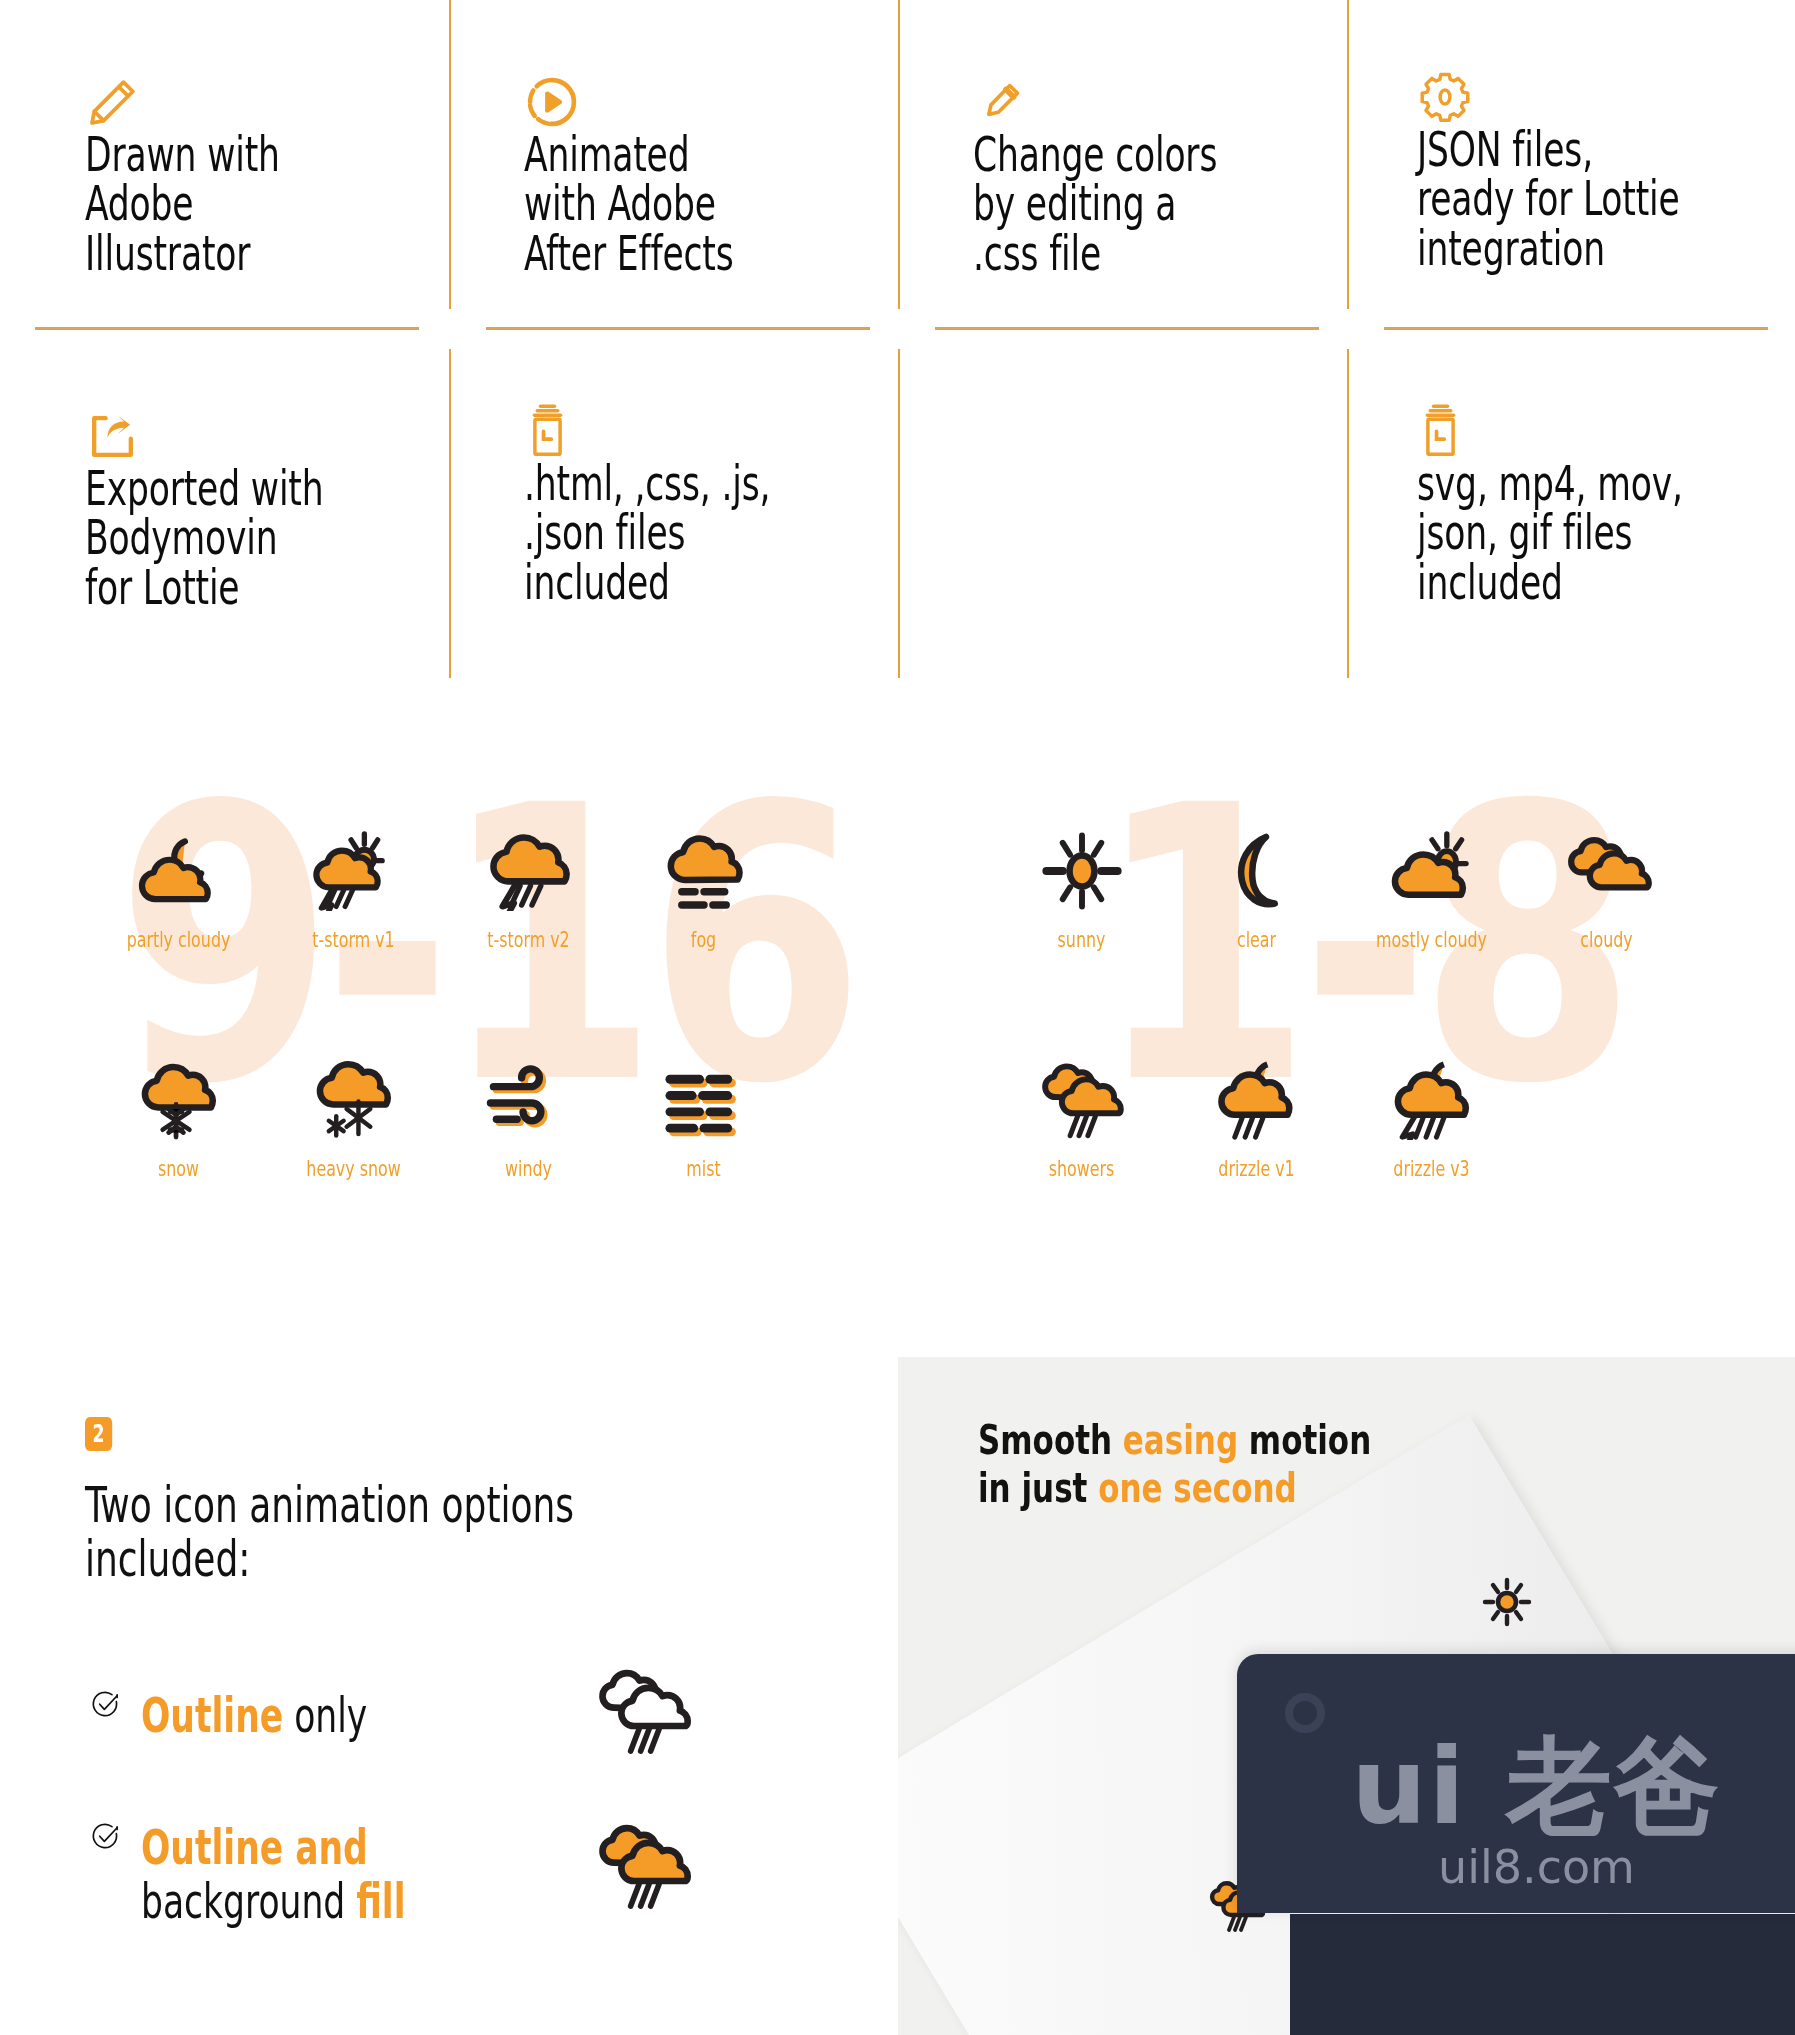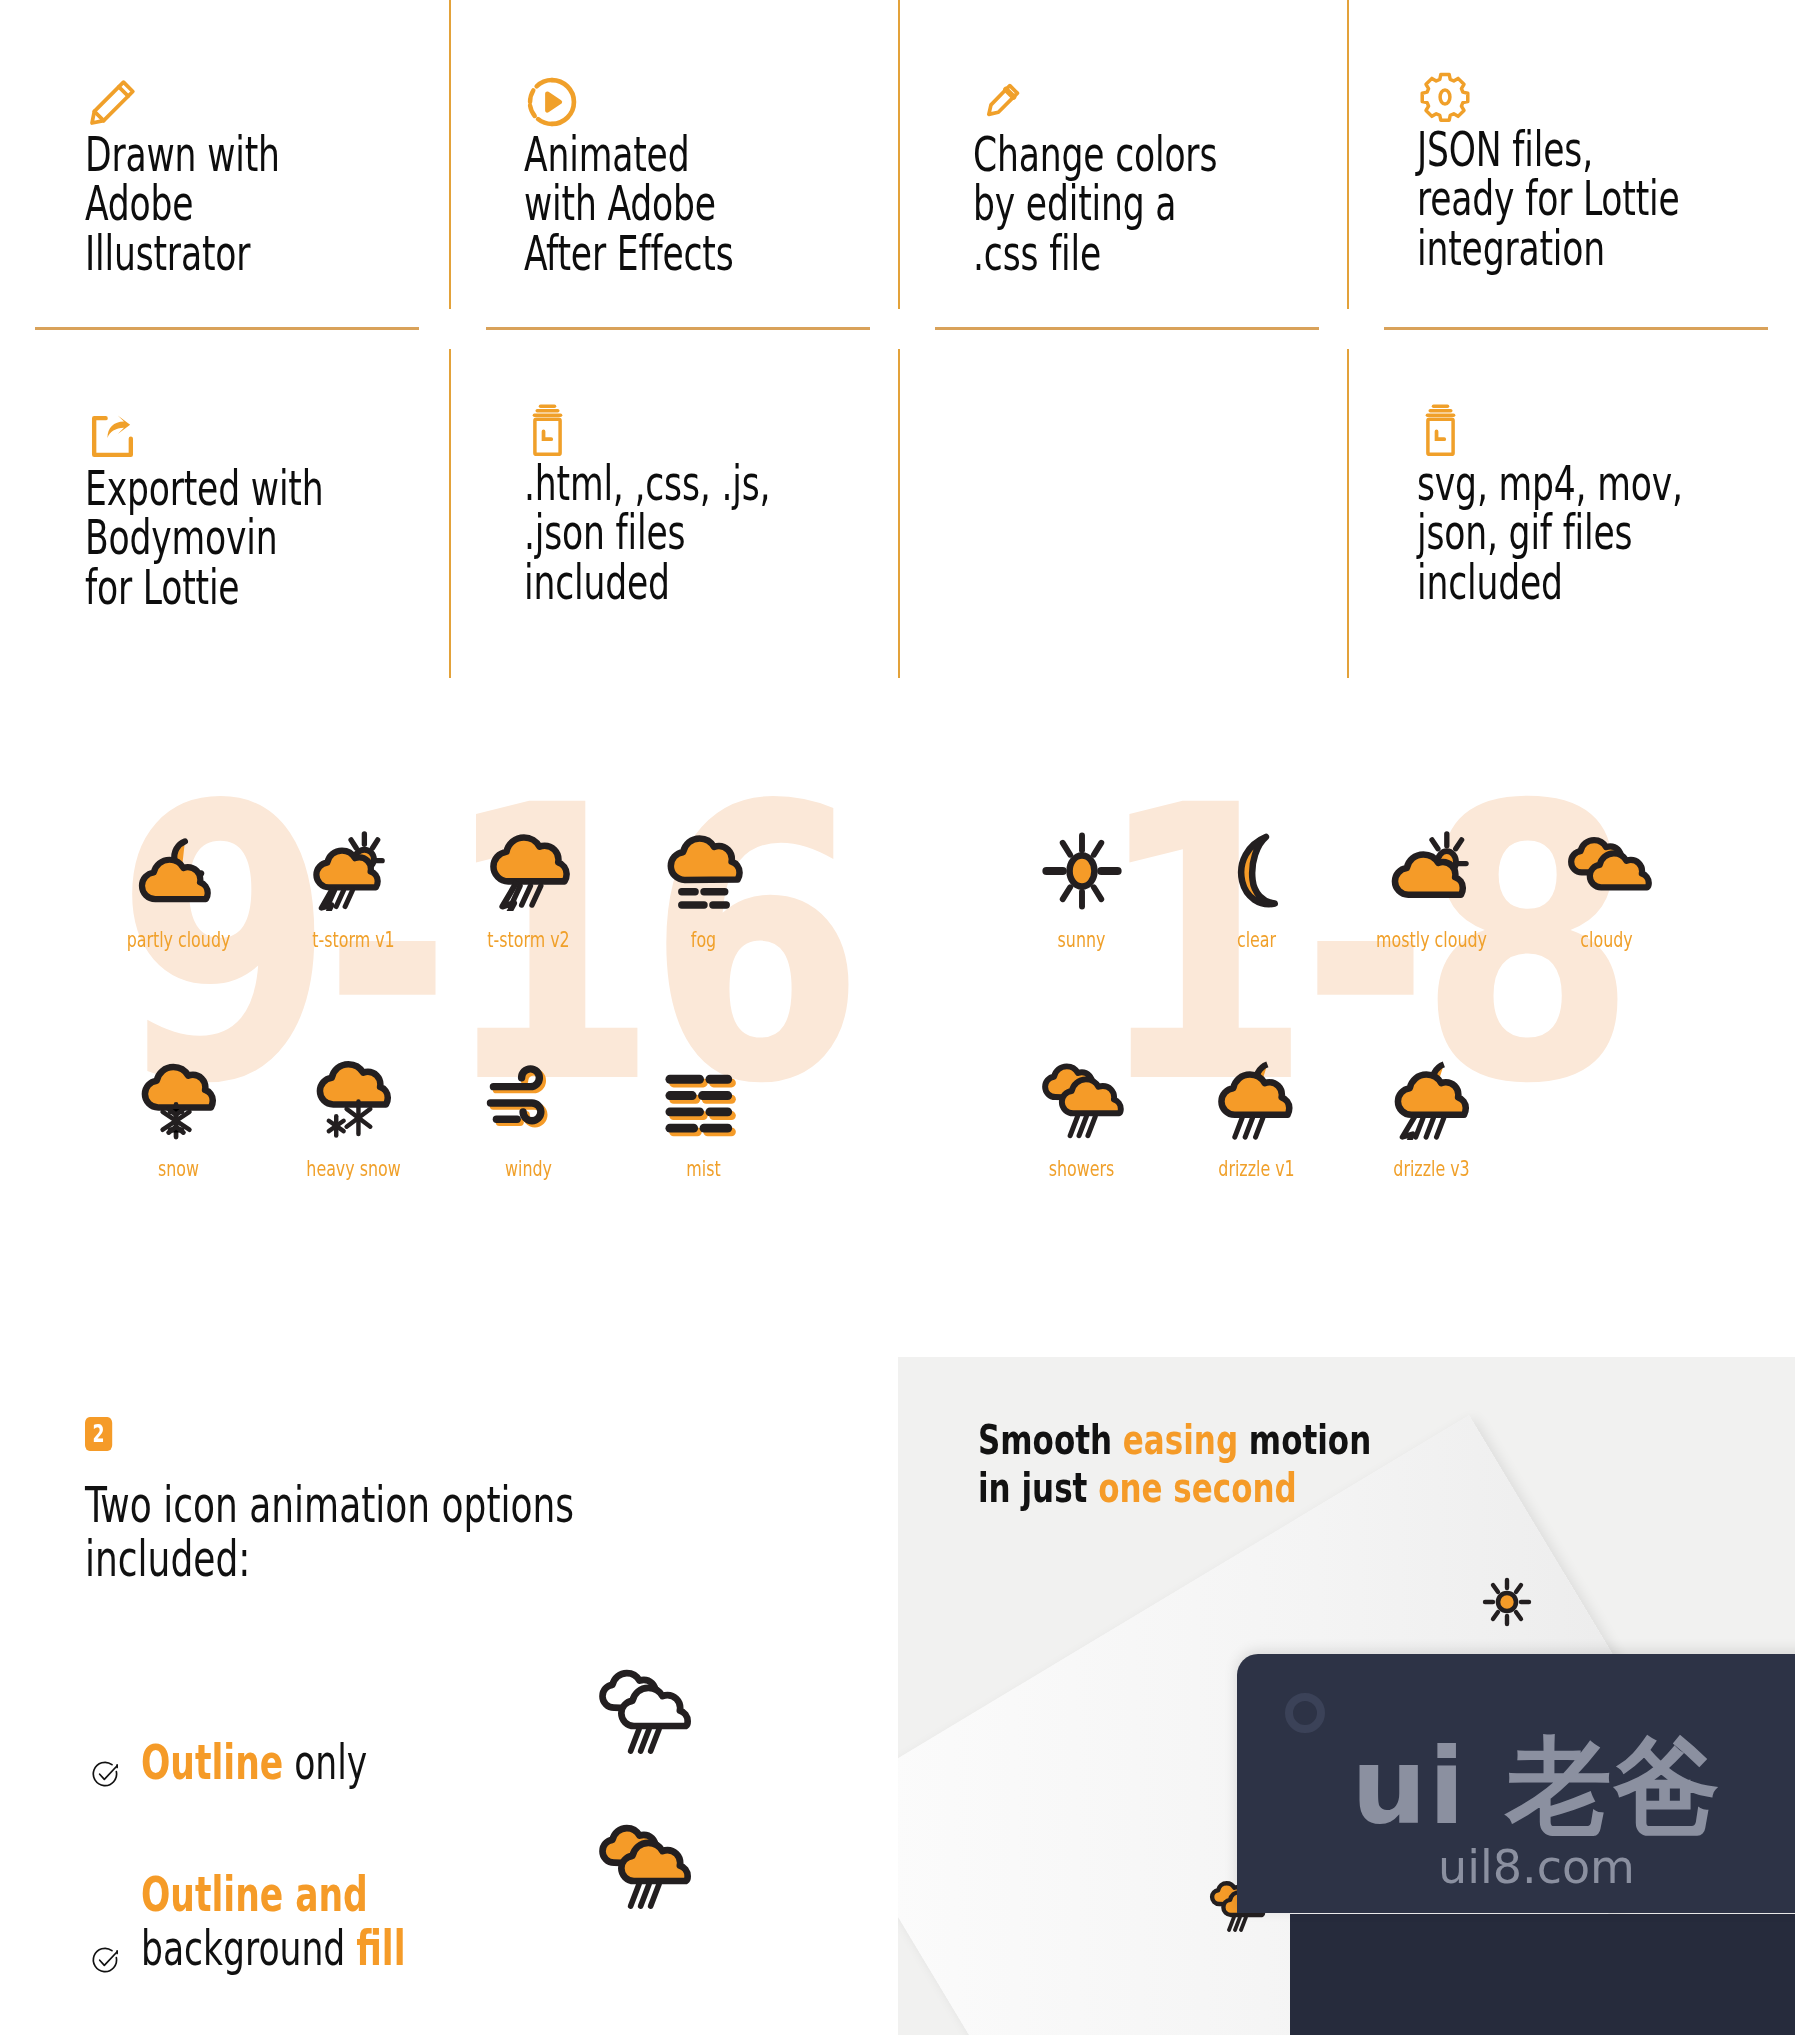--- a/index.html
+++ b/index.html
@@ -69,21 +69,21 @@
     font-size: 24px; font-weight: 700; display: flex; align-items: center;
     justify-content: center; transform: scaleX(0.8); transform-origin: left center;
   }
   .bl-head {
     margin-top: 27px;
     font-family: "DejaVu Sans Condensed","Liberation Sans", sans-serif;
     font-size: 50px; line-height: 1.08; font-weight: 300; color: #111;
     white-space: pre-line; transform: scaleX(0.8); transform-origin: left top;
     width: 848px;
   }
-  .opt-row { position: absolute; display: flex; align-items: flex-end; width: 698px; margin-top: 47px; }
+  .opt-row { position: absolute; display: flex; align-items: flex-start; width: 698px; }
   .check { width: 31px; height: 31px; flex: 0 0 31px; }
   .opt-text {
     margin-left: 20px;
     font-family: "DejaVu Sans Condensed","Liberation Sans", sans-serif;
     font-size: 48px; line-height: 1.12; color: #111; font-weight: 300;
     transform: scaleX(0.8); transform-origin: left center;
     width: 649px;
   }
   .opt-text b { color: #f59b28; font-weight: 700; }
   .opt-art { position: absolute; }

